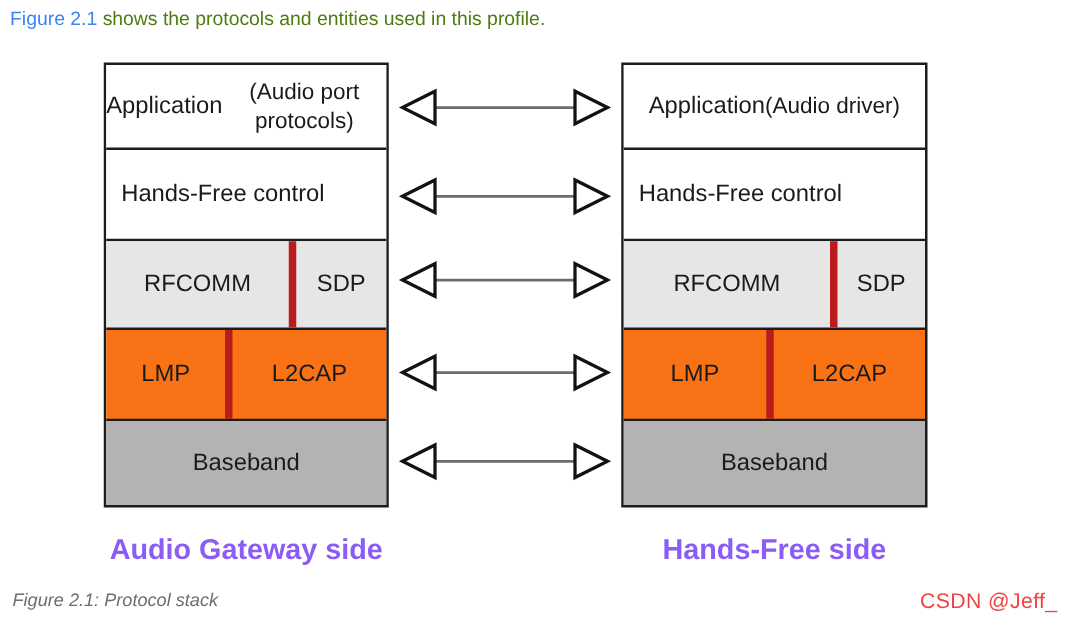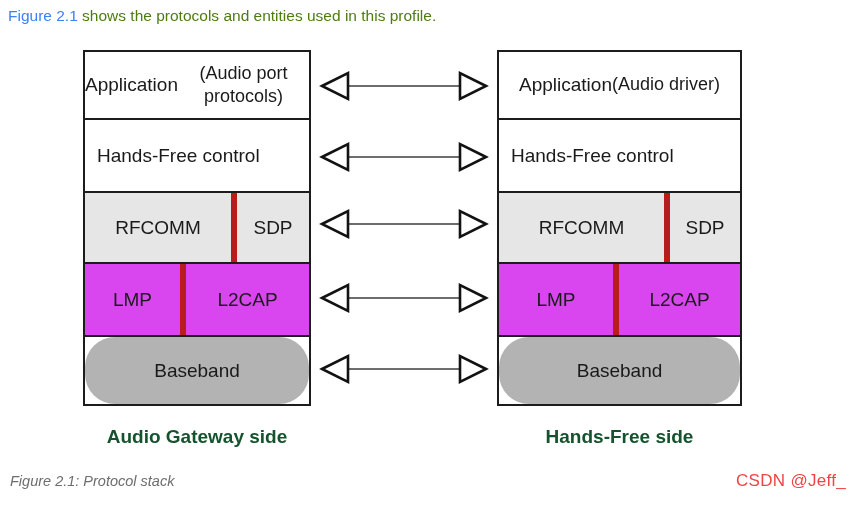--- a/index.html
+++ b/index.html
@@ -70,26 +70,26 @@
     text-align: center;
     overflow: hidden;
   }
   .cell.split-border { border-right: 6px solid #b91c1c; }
 
   
   .l-app        { height: 68px; }
   .l-hfc        { height: 74px; }
   .l-rfcomm     { height: 71px; }
   .l-lmp        { height: 74px; }
-  .l-baseband   { height: 67px; border-radius: 30px; }
+  .l-baseband   { height: 67px; }
 
   
   .fill-white  { background: #ffffff; }
   .fill-light  { background: #e6e6e6; }
-  .fill-mid    { background: #d946ef; }
+  .fill-mid    { background: #f97316; }
   .fill-dark   { background: #b3b3b3; }
 
   .cell-app   { width: 100%; flex-direction: row; }
   .cell-app .line2 { font-size: 18px; }
   .cell-hfc   { width: 100%; justify-content: flex-start; padding-left: 12px; text-align: left; }
 
   
   #stack-left  .c-rfcomm { width: 152px; }
   #stack-left  .c-sdp    { width: 72px; }
   #stack-left  .c-lmp    { width: 101px; }
@@ -108,23 +108,23 @@
     left: 318px;
     width: 172px;
     height: 34px;
   }
   .arrow svg { display: block; }
 
   
   .side-label {
     position: absolute;
     top: 388px;
-    font-size: 19px;
+    font-size: 23px;
     font-weight: bold;
-    color: #14532d;
+    color: #8b5cf6;
     text-align: center;
     white-space: nowrap;
   }
   #label-left  { left: 83px;  width: 228px; }
   #label-right { left: 497px; width: 245px; }
 
   
   #figure-caption {
     position: absolute;
     left: 10px;

